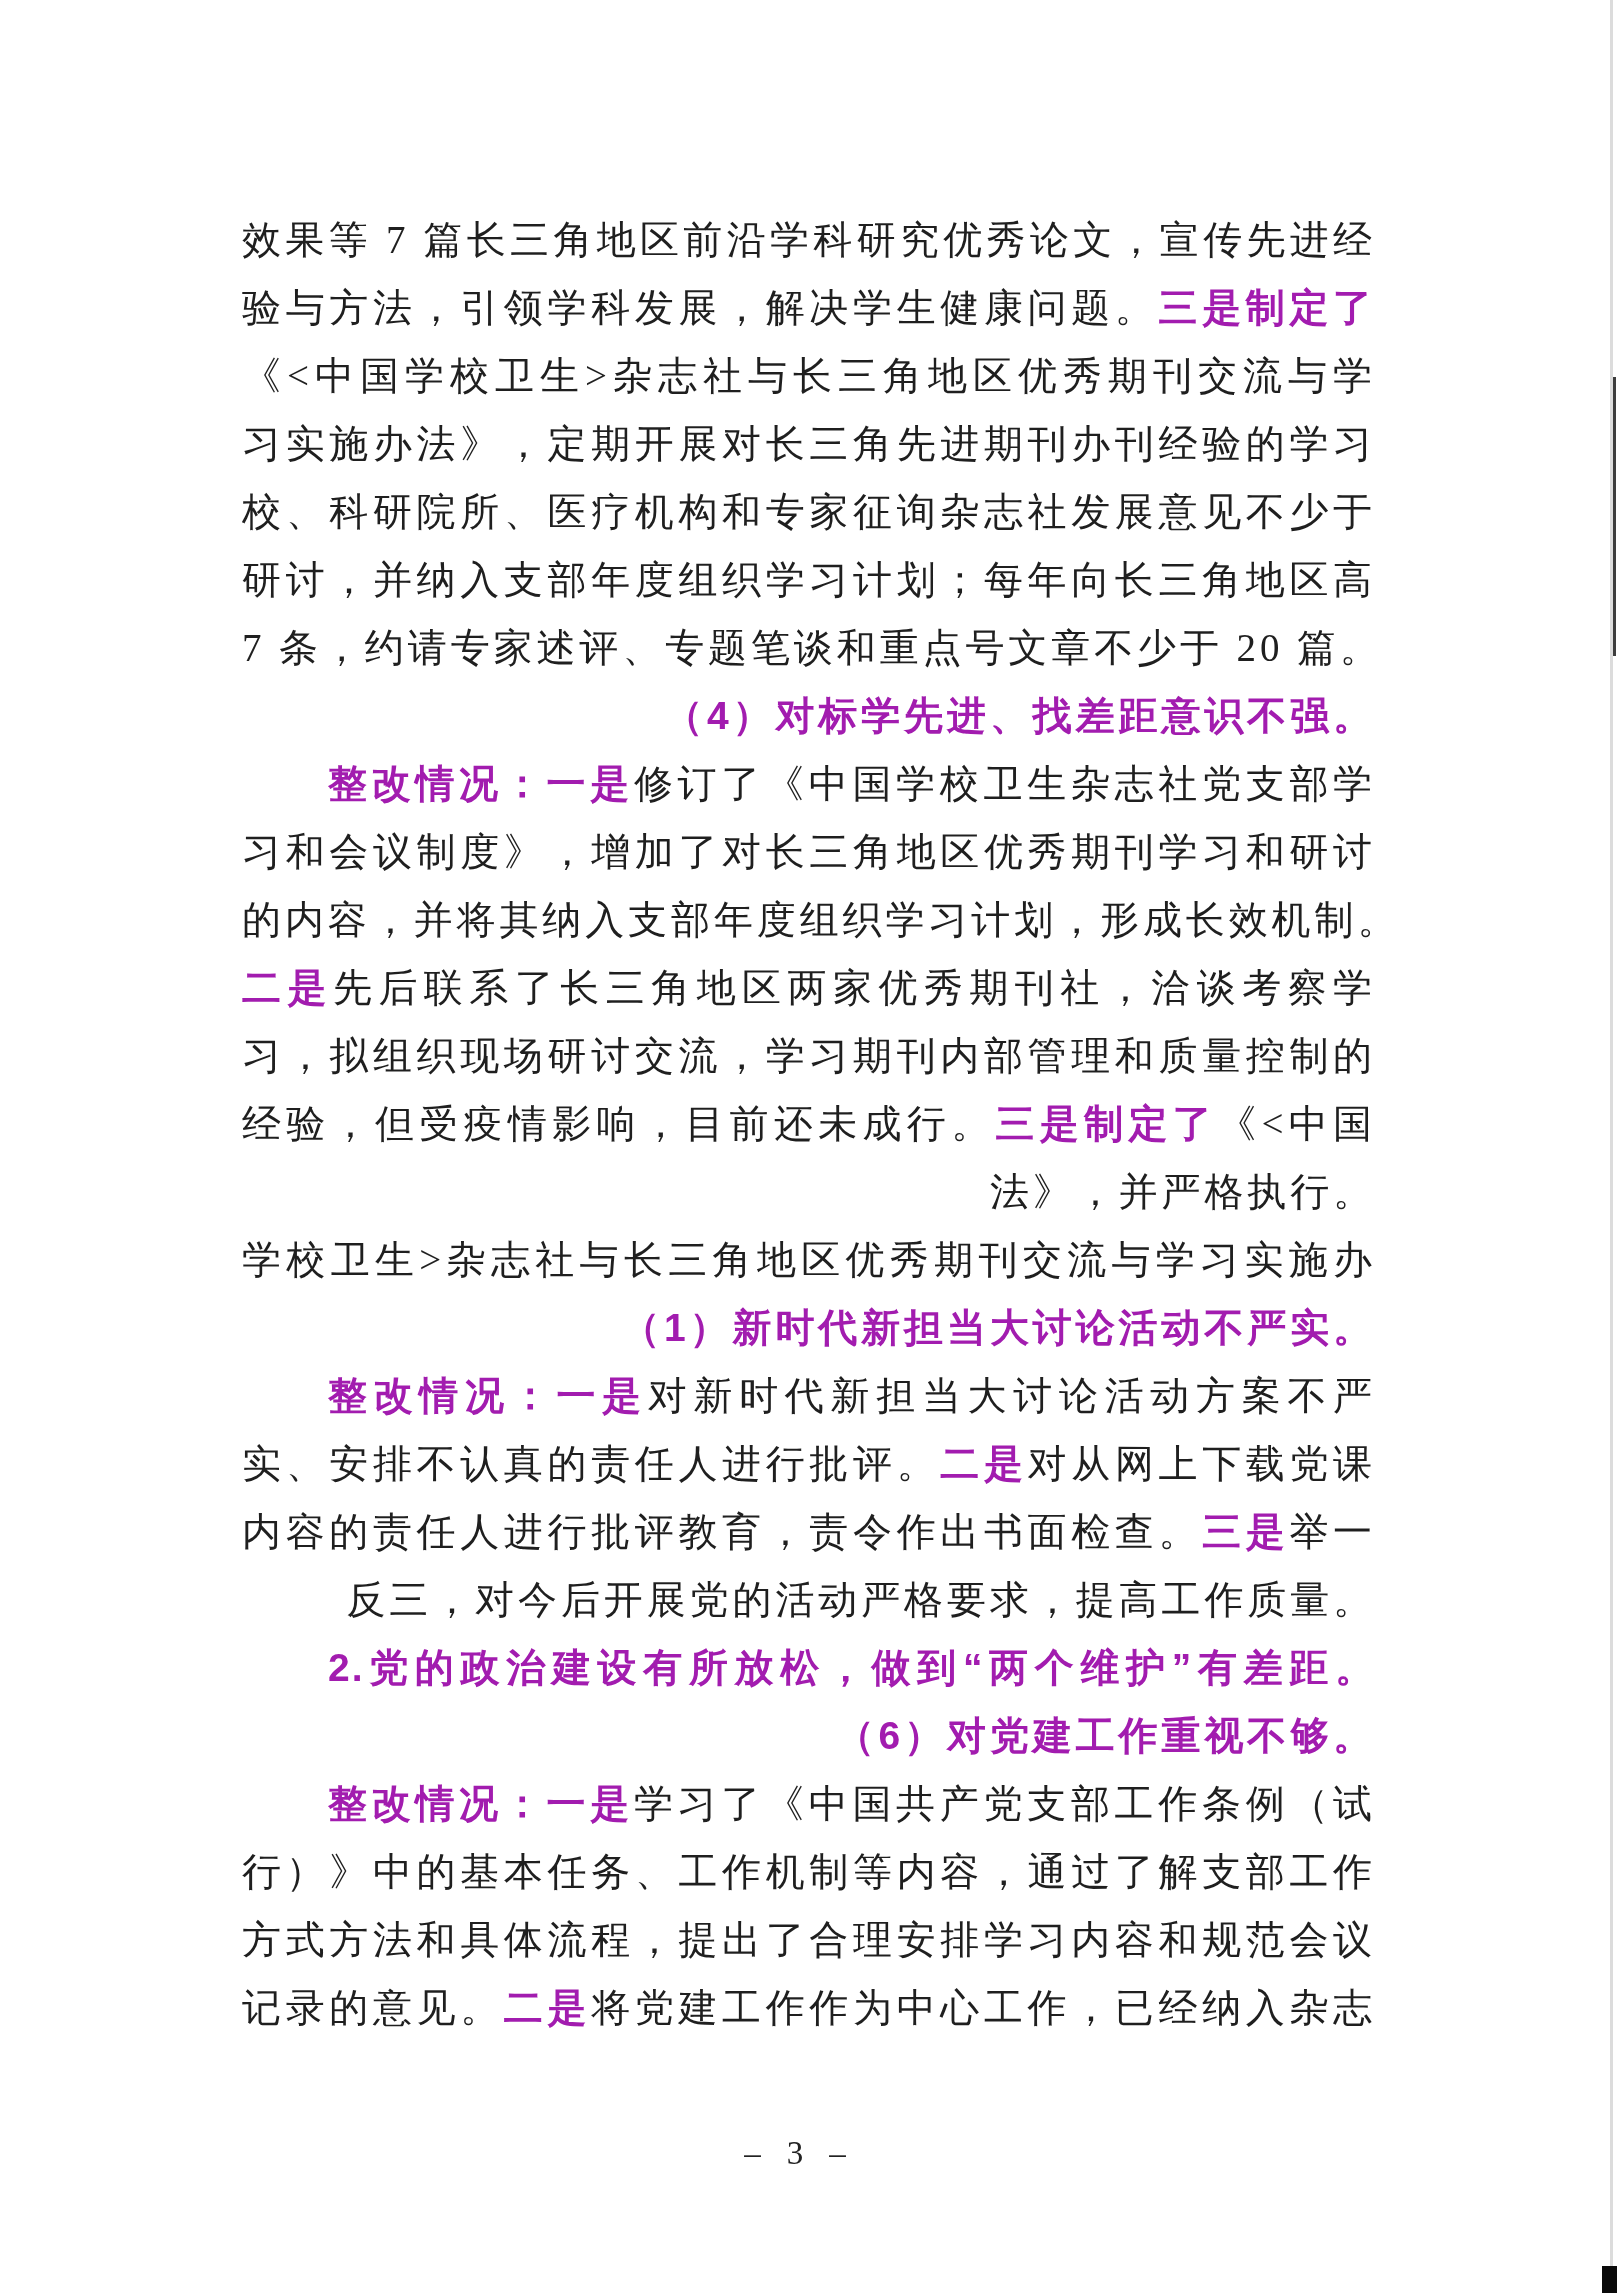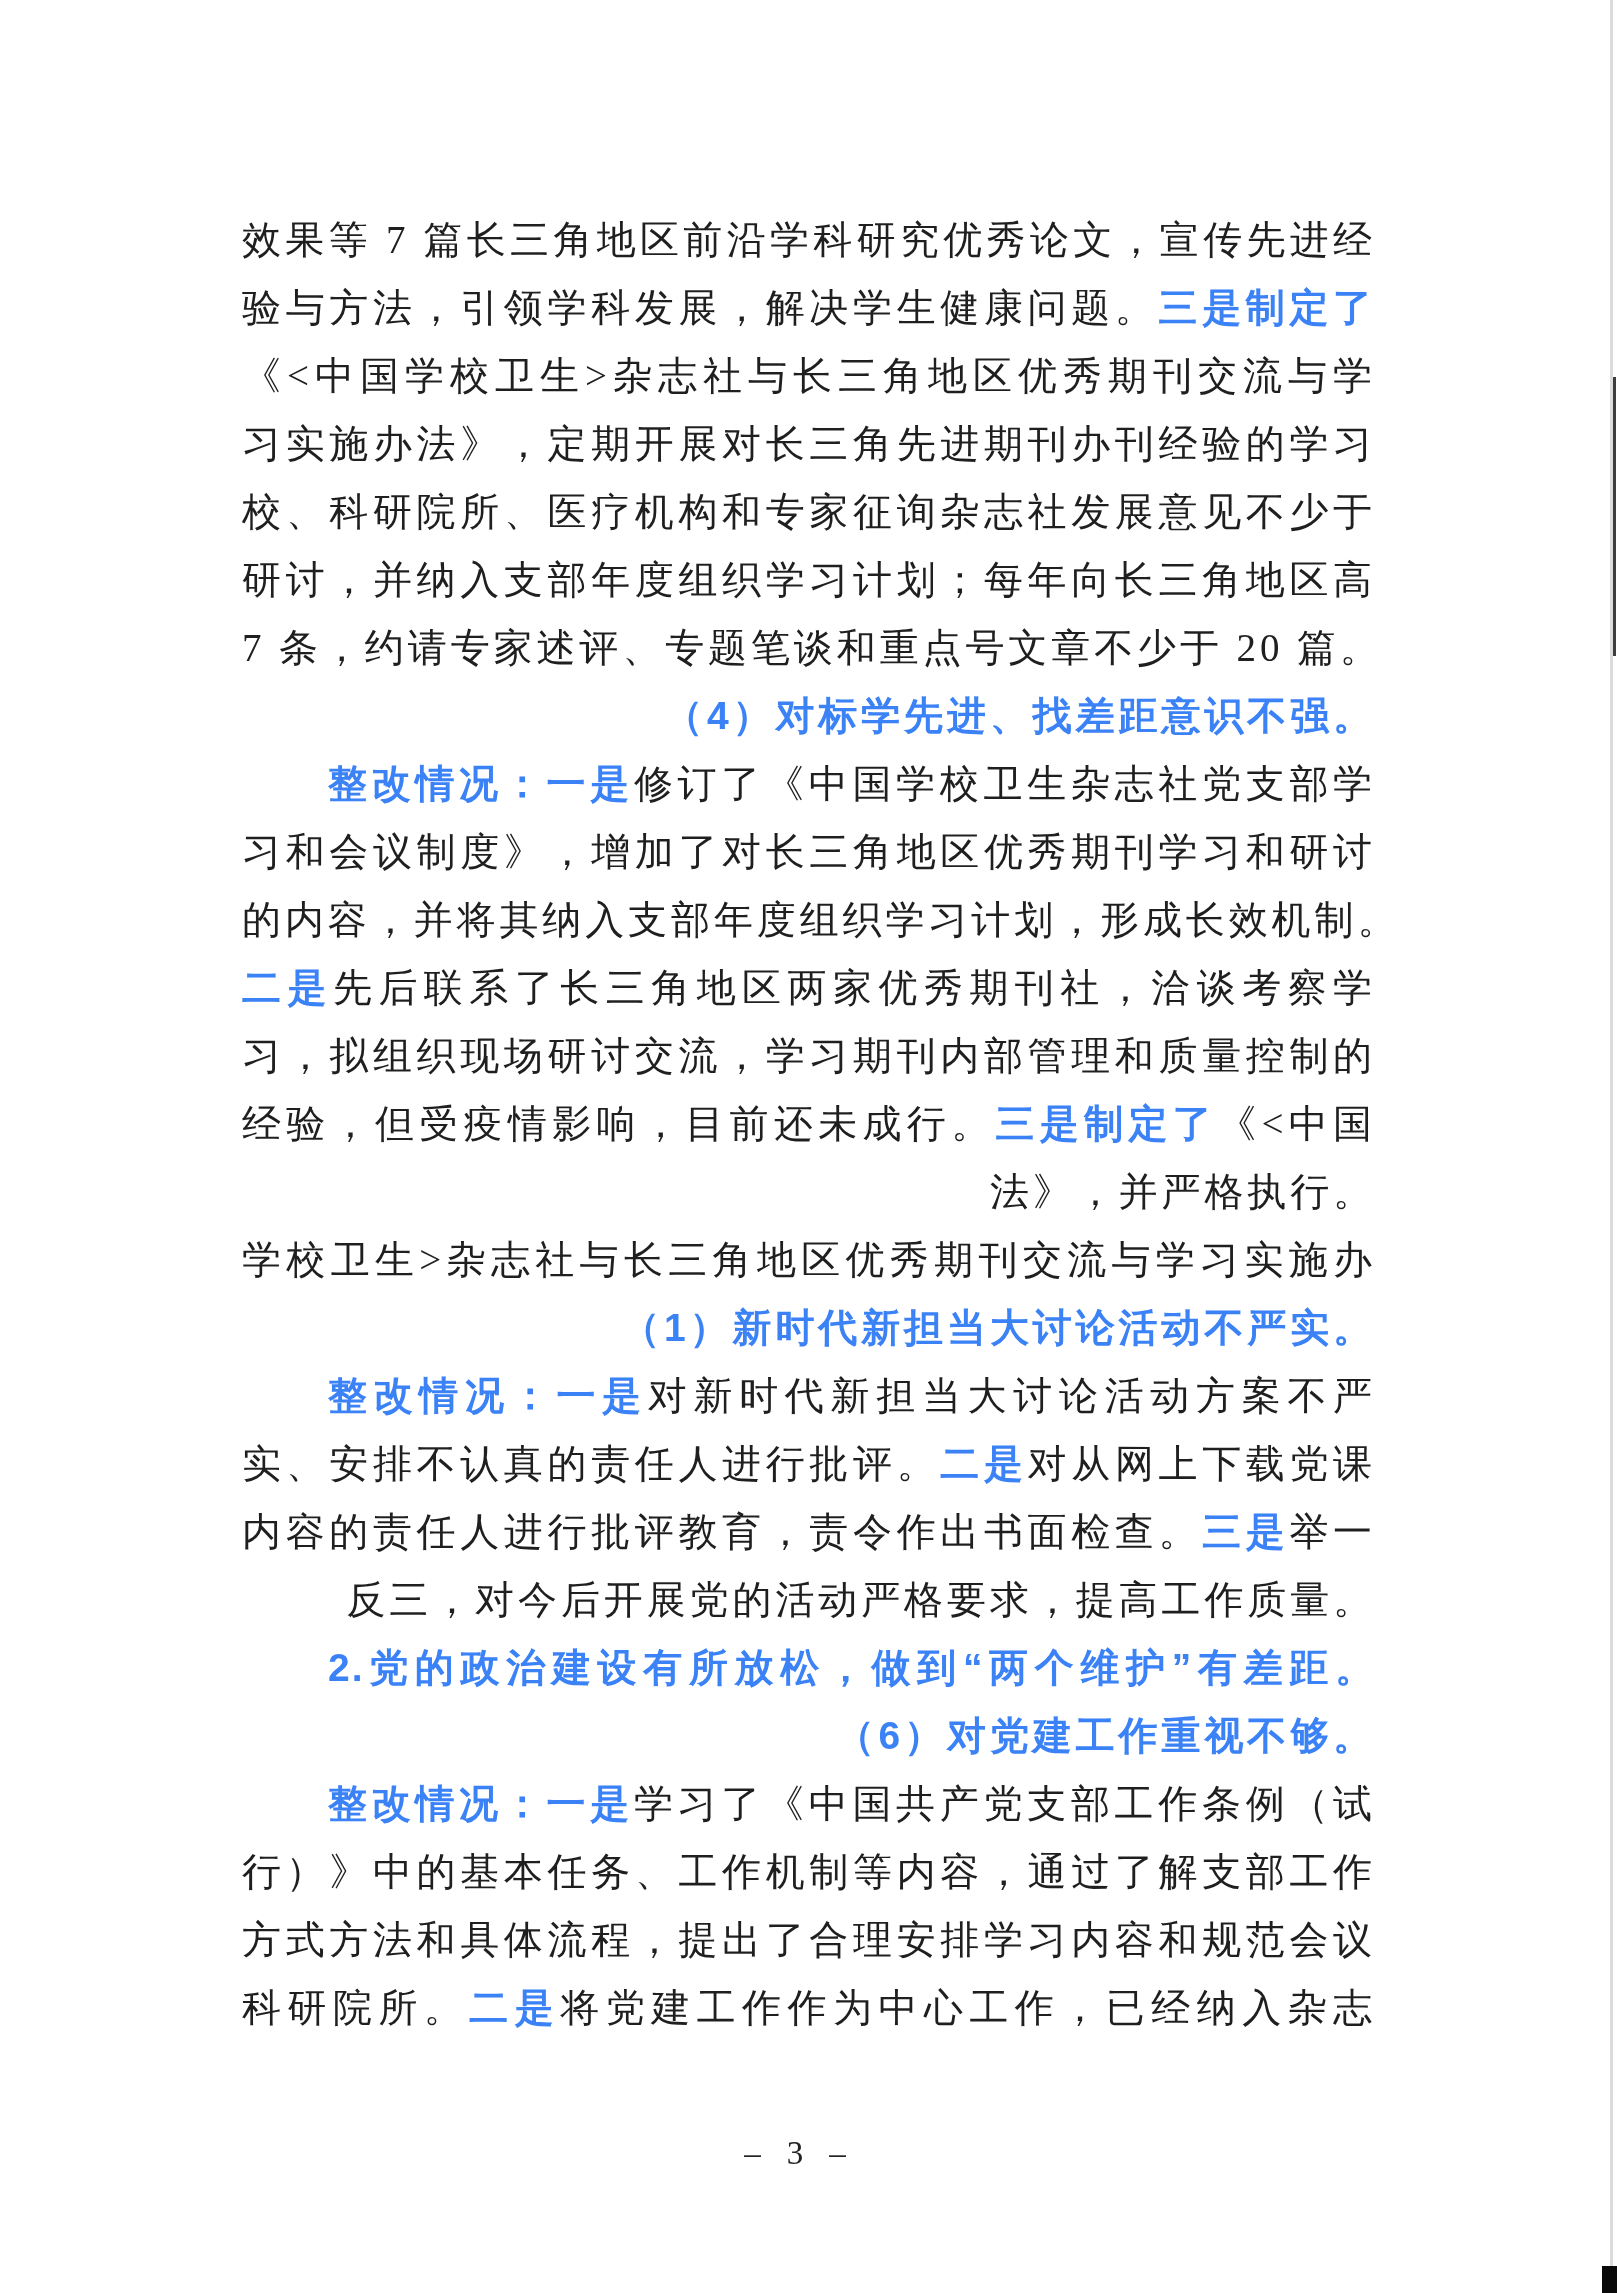--- a/index.html
+++ b/index.html
@@ -42,21 +42,21 @@
   }
   .line.tight {
     letter-spacing: 2px;
   }
   .r {
     font-weight: 400;
   }
   .b {
     font-weight: 700;
     font-family: "Liberation Sans", sans-serif;
-    color: #3b82f6;
+    color: #a21caf;
   }
   .page-number {
     position: absolute;
     left: 796px;
     top: 2135px;
     transform: translateX(-50%);
     font-size: 33px;
     letter-spacing: 2px;
     word-spacing: 13.7px;
     color: #222222;
@@ -113,20 +113,20 @@
       <div class="line indent"><span class="b">（1）新时代新担当大讨论活动不严实。</span></div>
       <div class="line indent just"><span class="b">整改情况：一是</span><span class="r">对新时代新担当大讨论活动方案不严</span></div>
       <div class="line just"><span class="r">实、安排不认真的责任人进行批评。</span><span class="b">二是</span><span class="r">对从网上下载党课</span></div>
       <div class="line just"><span class="r">内容的责任人进行批评教育，责令作出书面检查。</span><span class="b">三是</span><span class="r">举一</span></div>
       <div class="line"><span class="r">反三，对今后开展党的活动严格要求，提高工作质量。</span></div>
       <div class="line indent just tight"><span class="b">2.党的政治建设有所放松，做到“两个维护”有差距。</span></div>
       <div class="line indent"><span class="b">（6）对党建工作重视不够。</span></div>
       <div class="line indent just"><span class="b">整改情况：一是</span><span class="r">学习了《中国共产党支部工作条例（试</span></div>
       <div class="line just"><span class="r">行）》中的基本任务、工作机制等内容，通过了解支部工作</span></div>
       <div class="line just"><span class="r">方式方法和具体流程，提出了合理安排学习内容和规范会议</span></div>
-      <div class="line just"><span class="r">科研院所。</span><span class="b">二是</span><span class="r">将党建工作作为中心工作，已经纳入杂志</span></div>
+      <div class="line just"><span class="r">记录的意见。</span><span class="b">二是</span><span class="r">将党建工作作为中心工作，已经纳入杂志</span></div>
     </div>
   <div class="page-number">– 3 –</div>
   <div class="scan-edge-line"></div>
   <div class="scan-edge-dark-segment"></div>
   <div class="scan-corner-mark"></div>
 </div>
 
 
 </body></html>

